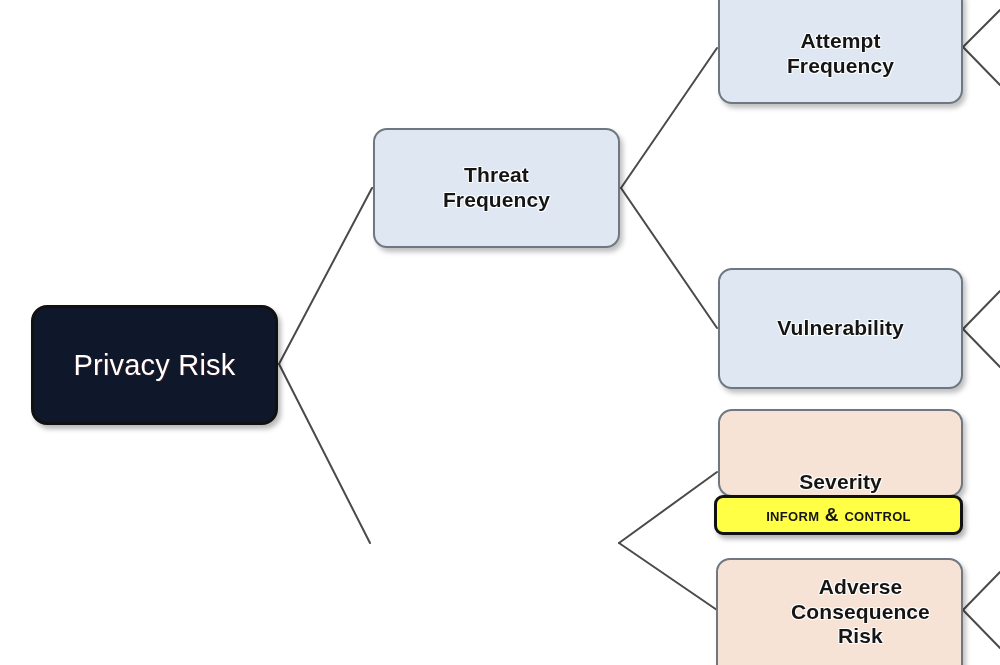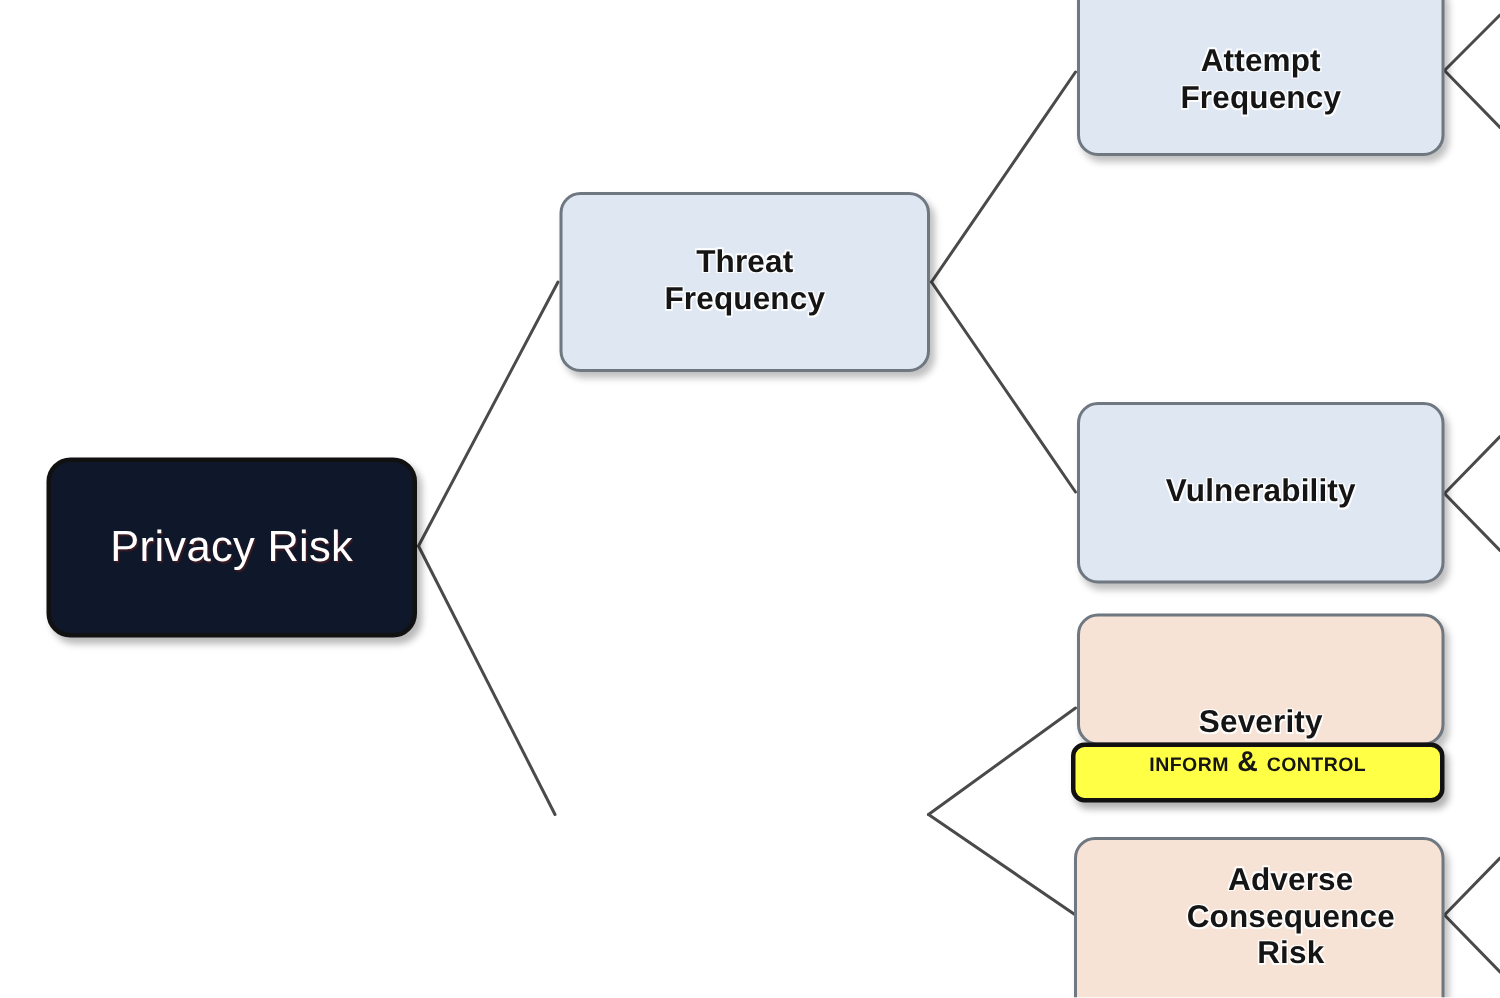--- a/index.html
+++ b/index.html
@@ -80,20 +80,21 @@
   
   .node.has-tag {
     align-items: flex-end;
     padding-top: 60px;
   }
   
   .tag {
     position: absolute;
     box-sizing: border-box;
     display: flex;
+    align-items: center;
     justify-content: center;
     background: #ffff45;
     border: 3px solid #111111;
     border-radius: 9px;
     color: #151515;
     font-size: 19px;
     font-weight: bold;
     font-variant: small-caps;
     text-transform: lowercase;
     letter-spacing: 0.3px;

